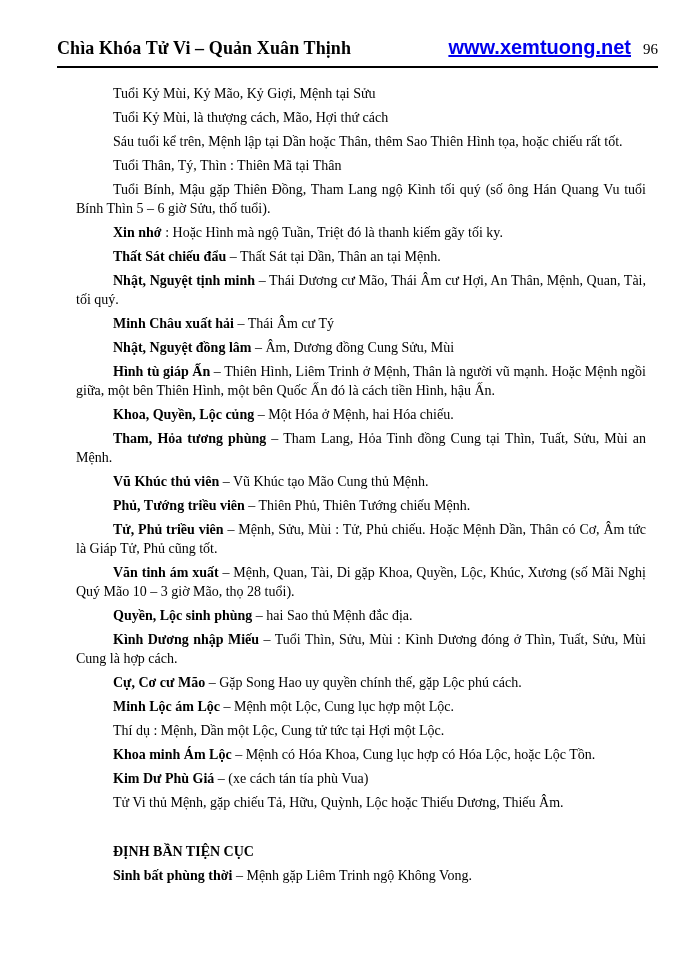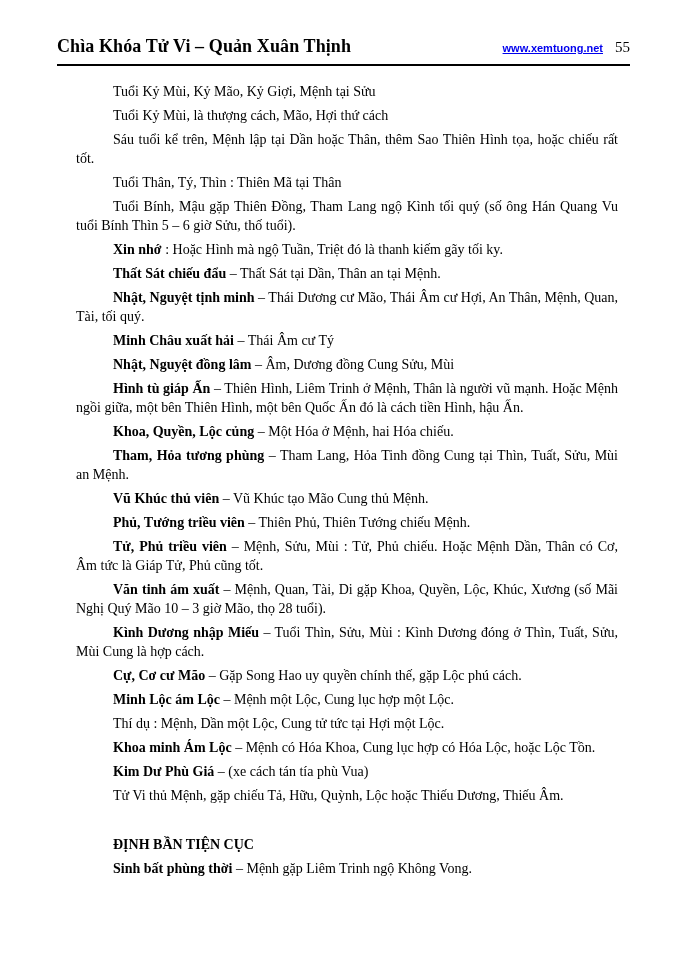--- a/index.html
+++ b/index.html
@@ -3,37 +3,37 @@
 <meta charset="utf-8">
 <style>
   html, body { margin: 0; padding: 0; }
   body {
     width: 686px; height: 971px;
     background: #ffffff;
     color: #000000;
     font-family: "Liberation Serif", serif;
     overflow: hidden;
   }
-  .page { padding: 36px 56px 0 57px; box-sizing: border-box; }
+  .page { padding: 36px 28px 0 57px; box-sizing: border-box; }
   .header {
     display: flex;
     justify-content: space-between;
     align-items: baseline;
   }
   .title {
     font-weight: bold;
     font-size: 18px;
     letter-spacing: 0.1px;
     white-space: nowrap;
   }
   .header-right { display: flex; align-items: baseline; white-space: nowrap; }
   .site {
     font-family: "Liberation Sans", sans-serif;
     font-weight: bold;
-    font-size: 11px;
+    font-size: 20px;
     text-decoration: underline;
     cursor: pointer;
   }
   .pagenum { font-size: 15px; margin-left: 12px; }
   .rule { border-bottom: 2px solid #000000; margin-top: 7px; }
   .body {
     margin: 16px 0 0 19px;
     font-size: 14px;
     line-height: 19px;
     text-align: justify;
@@ -46,21 +46,21 @@
   }
 </style>
 </head>
 <body>
 
 <div class="page">
   <div class="header">
     <span class="title">Chìa Khóa Tử Vi – Quản Xuân Thịnh</span>
     <span class="header-right">
       <a class="site" style="color: rgb(0, 0, 238);">www.xemtuong.net</a>
-      <span class="pagenum">55</span>
+      <span class="pagenum">96</span>
     </span>
   </div>
   <div class="rule"></div>
   <div class="body" id="doc-body">
       <p class="para"><span>Tuổi Kỷ Mùi, Kỷ Mão, Kỷ Giợi, Mệnh tại Sửu</span></p>
       <p class="para"><span>Tuổi Kỷ Mùi, là thượng cách, Mão, Hợi thứ cách</span></p>
       <p class="para"><span>Sáu tuổi kể trên, Mệnh lập tại Dần hoặc Thân, thêm Sao Thiên Hình tọa, hoặc chiếu rất tốt.</span></p>
       <p class="para"><span>Tuổi Thân, Tý, Thìn : Thiên Mã tại Thân</span></p>
       <p class="para"><span>Tuổi Bính, Mậu gặp Thiên Đồng, Tham Lang ngộ Kình tối quý (số ông Hán Quang Vu tuổi Bính Thìn 5 – 6 giờ Sửu, thố tuổi).</span></p>
       <p class="para"><b>Xin nhớ</b><span> : Hoặc Hình mà ngộ Tuần, Triệt đó là thanh kiếm gãy tối ky.</span></p>
@@ -68,20 +68,21 @@
       <p class="para"><b>Nhật, Nguyệt tịnh minh</b><span> – Thái Dương cư Mão, Thái Âm cư Hợi, An Thân, Mệnh, Quan, Tài, tối quý.</span></p>
       <p class="para"><b>Minh Châu xuất hải</b><span> – Thái Âm cư Tý</span></p>
       <p class="para"><b>Nhật, Nguyệt đồng lâm</b><span> – Âm, Dương đồng Cung Sửu, Mùi</span></p>
       <p class="para"><b>Hình tù giáp Ấn</b><span> – Thiên Hình, Liêm Trinh ở Mệnh, Thân là người vũ mạnh. Hoặc Mệnh ngồi giữa, một bên Thiên Hình, một bên Quốc Ấn đó là cách tiền Hình, hậu Ấn.</span></p>
       <p class="para"><b>Khoa, Quyền, Lộc củng</b><span> – Một Hóa ở Mệnh, hai Hóa chiếu.</span></p>
       <p class="para"><b>Tham, Hỏa tương phùng</b><span> – Tham Lang, Hỏa Tinh đồng Cung tại Thìn, Tuất, Sửu, Mùi an Mệnh.</span></p>
       <p class="para"><b>Vũ Khúc thủ viên</b><span> – Vũ Khúc tạo Mão Cung thủ Mệnh.</span></p>
       <p class="para"><b>Phủ, Tướng triều viên</b><span> – Thiên Phủ, Thiên Tướng chiếu Mệnh.</span></p>
       <p class="para"><b>Tử, Phủ triều viên</b><span> – Mệnh, Sửu, Mùi : Tử, Phủ chiếu. Hoặc Mệnh Dần, Thân có Cơ, Âm tức là Giáp Tử, Phủ cũng tốt.</span></p>
       <p class="para"><b>Văn tinh ám xuất</b><span> – Mệnh, Quan, Tài, Di gặp Khoa, Quyền, Lộc, Khúc, Xương (số Mãi Nghị Quý Mão 10 – 3 giờ Mão, thọ 28 tuổi).</span></p>
+      <p class="para"><b>Quyền, Lộc sinh phùng</b><span> – hai Sao thủ Mệnh đắc địa.</span></p>
       <p class="para"><b>Kình Dương nhập Miếu</b><span> – Tuổi Thìn, Sửu, Mùi : Kình Dương đóng ở Thìn, Tuất, Sửu, Mùi Cung là hợp cách.</span></p>
       <p class="para"><b>Cự, Cơ cư Mão</b><span> – Gặp Song Hao uy quyền chính thế, gặp Lộc phú cách.</span></p>
       <p class="para"><b>Minh Lộc ám Lộc</b><span> – Mệnh một Lộc, Cung lục hợp một Lộc.</span></p>
       <p class="para"><span>Thí dụ : Mệnh, Dần một Lộc, Cung tử tức tại Hợi một Lộc.</span></p>
       <p class="para"><b>Khoa minh Ám Lộc</b><span> – Mệnh có Hóa Khoa, Cung lục hợp có Hóa Lộc, hoặc Lộc Tồn.</span></p>
       <p class="para"><b>Kim Dư Phù Giá</b><span> – (xe cách tán tía phù Vua)</span></p>
       <p class="para"><span>Tử Vi thủ Mệnh, gặp chiếu Tả, Hữu, Quỳnh, Lộc hoặc Thiếu Dương, Thiếu Âm.</span></p>
       <p class="para section-heading"><span>ĐỊNH BẦN TIỆN CỤC</span></p>
       <p class="para"><b>Sinh bất phùng thời</b><span> – Mệnh gặp Liêm Trinh ngộ Không Vong.</span></p>
     </div>

